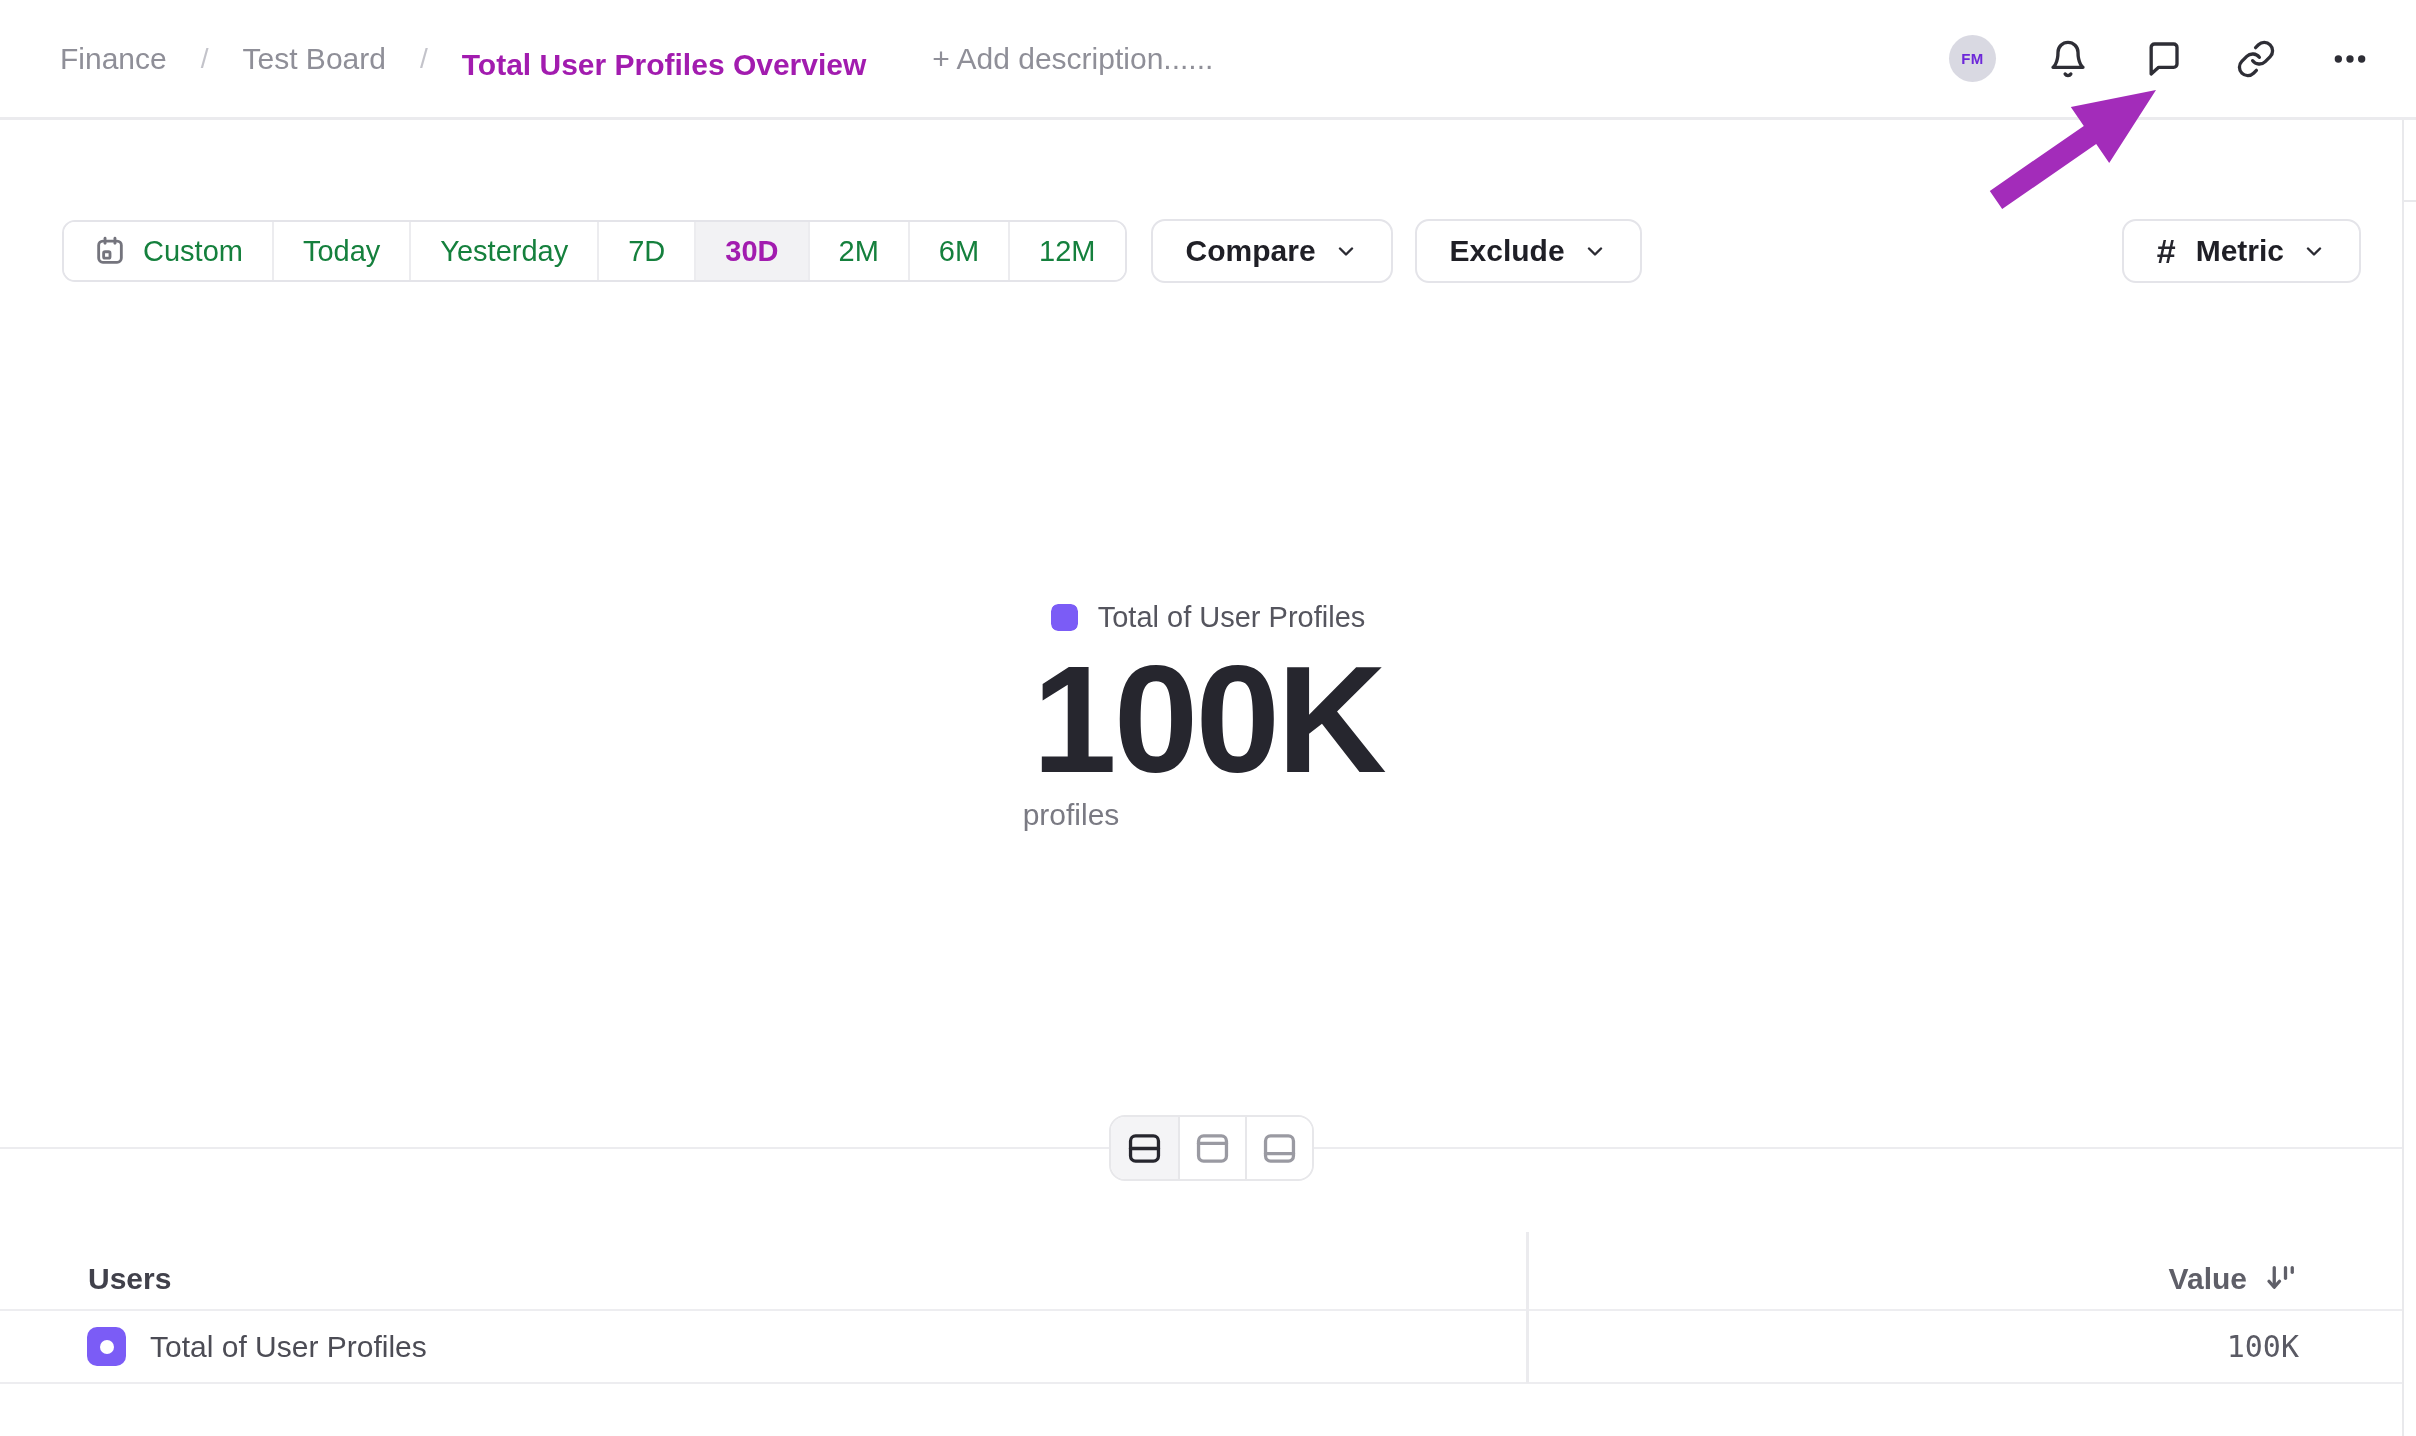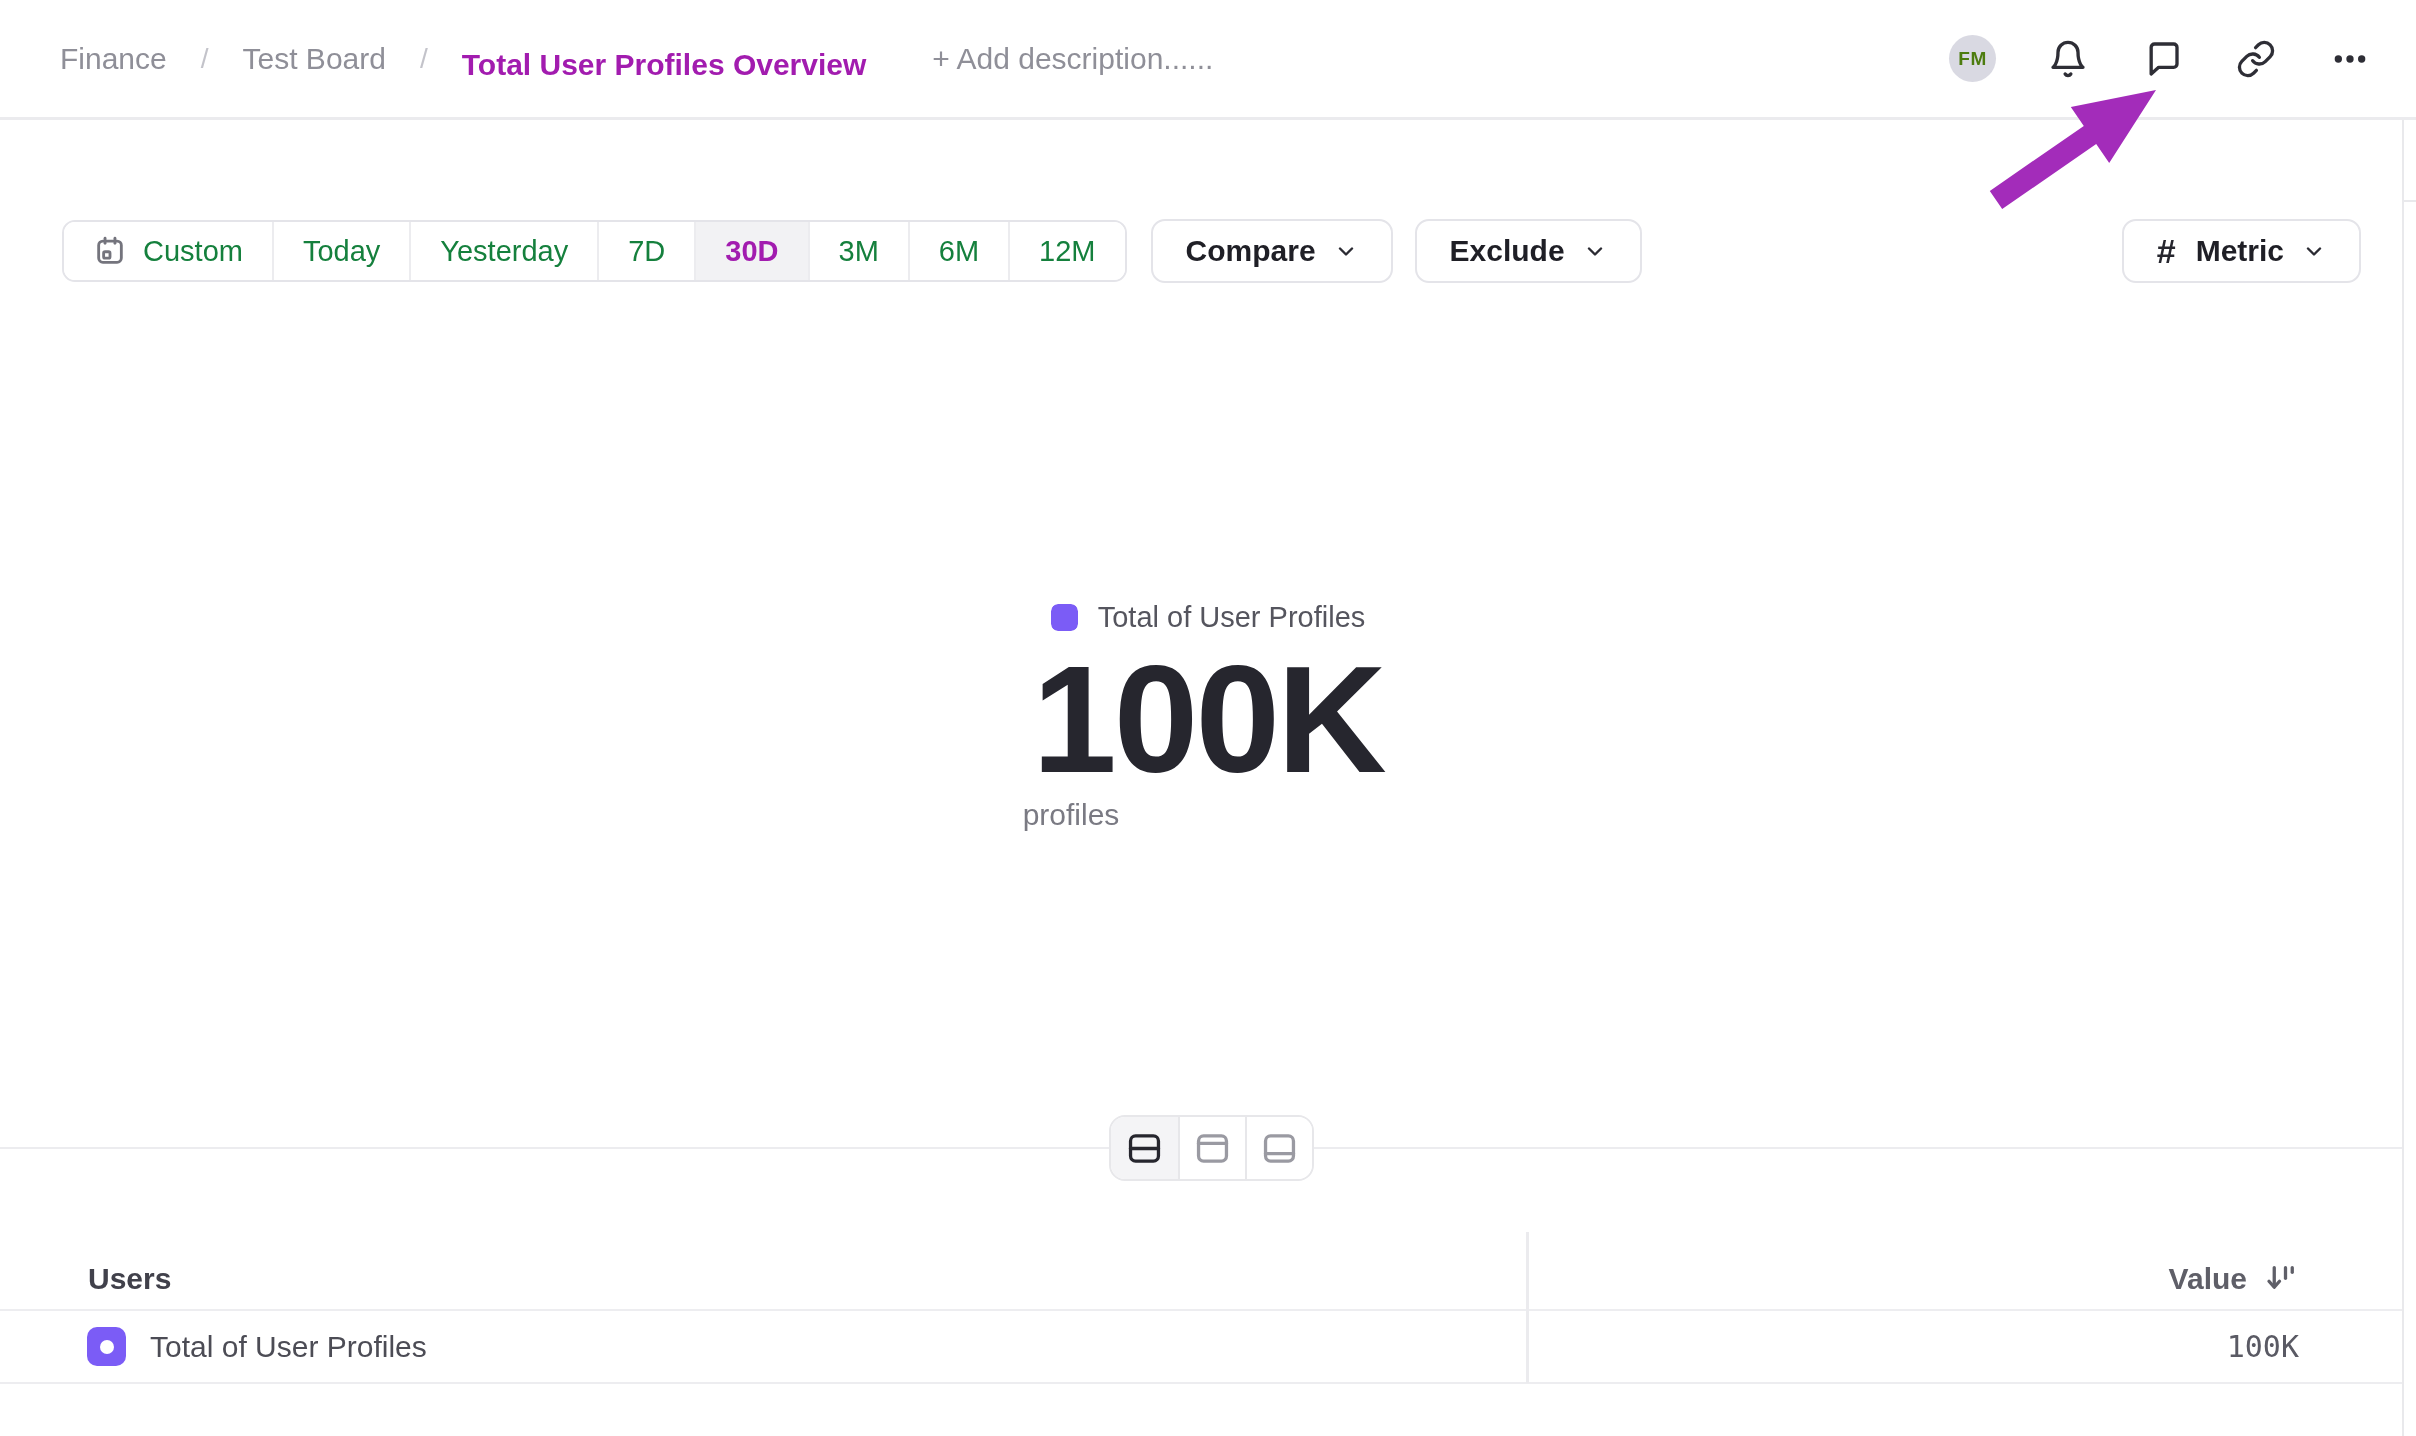--- a/index.html
+++ b/index.html
@@ -10,22 +10,22 @@
   
   .app-header { position:absolute; top:0; left:0; width:2416px; height:120px;
     border-bottom:3px solid #ebebee; display:flex; align-items:center; padding:0 44px 0 60px; }
   .breadcrumb { display:flex; align-items:center; gap:34px; font-size:30px; color:#8f8f98; }
   .crumb { color:#8f8f98; cursor:pointer; text-decoration:none; }
   .crumb-sep { color:#c3c3ca; font-size:28px; }
   .crumb-current { color:#a21caf; font-weight:700;margin-top:12px; }
   .add-desc { background:none; border:none; font-size:30px; color:#8f8f98; margin-left:32px; cursor:text;
     font-family:"Liberation Sans", sans-serif; }
   .header-actions { margin-left:auto; display:flex; align-items:center; gap:50px; }
-  .avatar { width:47px; height:47px; border-radius:50%; background:#d9d9e2; color:#4d7c0f;
-    font-size:19px; font-weight:700; letter-spacing:.5px; display:flex; align-items:center;
+  .avatar { width:47px; height:47px; border-radius:50%; background:#d9d9e2; color:#6d28d9;
+    font-size:15px; font-weight:700; letter-spacing:.5px; display:flex; align-items:center;
     justify-content:center; cursor:pointer; }
   .icon-btn { background:none; border:none; width:44px; height:44px; display:flex;
     align-items:center; justify-content:center; cursor:pointer; }
   .icon-btn svg { width:40px; height:40px; stroke:#2e2e36; fill:none; stroke-width:2;
     stroke-linecap:round; stroke-linejoin:round; }
   .icon-btn svg.filled { fill:#2e2e36; stroke:none; }
 
   
   .annotation-arrow { position:absolute; left:1986px; top:80px; width:182px; height:138px; z-index:9; }
 
@@ -150,21 +150,21 @@
           <line x1="8.5" y1="3" x2="8.5" y2="6.5"></line>
             <line x1="15.5" y1="3" x2="15.5" y2="6.5"></line>
           <rect x="7.5" y="12.5" width="4.5" height="4.5" rx="1"></rect>
         </svg>
         <span>Custom</span>
       </button>
       <button class="seg">Today</button>
       <button class="seg">Yesterday</button>
       <button class="seg">7D</button>
       <button class="seg selected">30D</button>
-      <button class="seg">3M</button>
+      <button class="seg">2M</button>
       <button class="seg">6M</button>
       <button class="seg">12M</button>
     </div>
 
     <button class="pill ml22">
       <span>Compare</span>
       <svg class="chev" viewBox="0 0 24 24">
         <polyline points="6,9.5 12,15.5 18,9.5"></polyline>
       </svg>
     </button>

